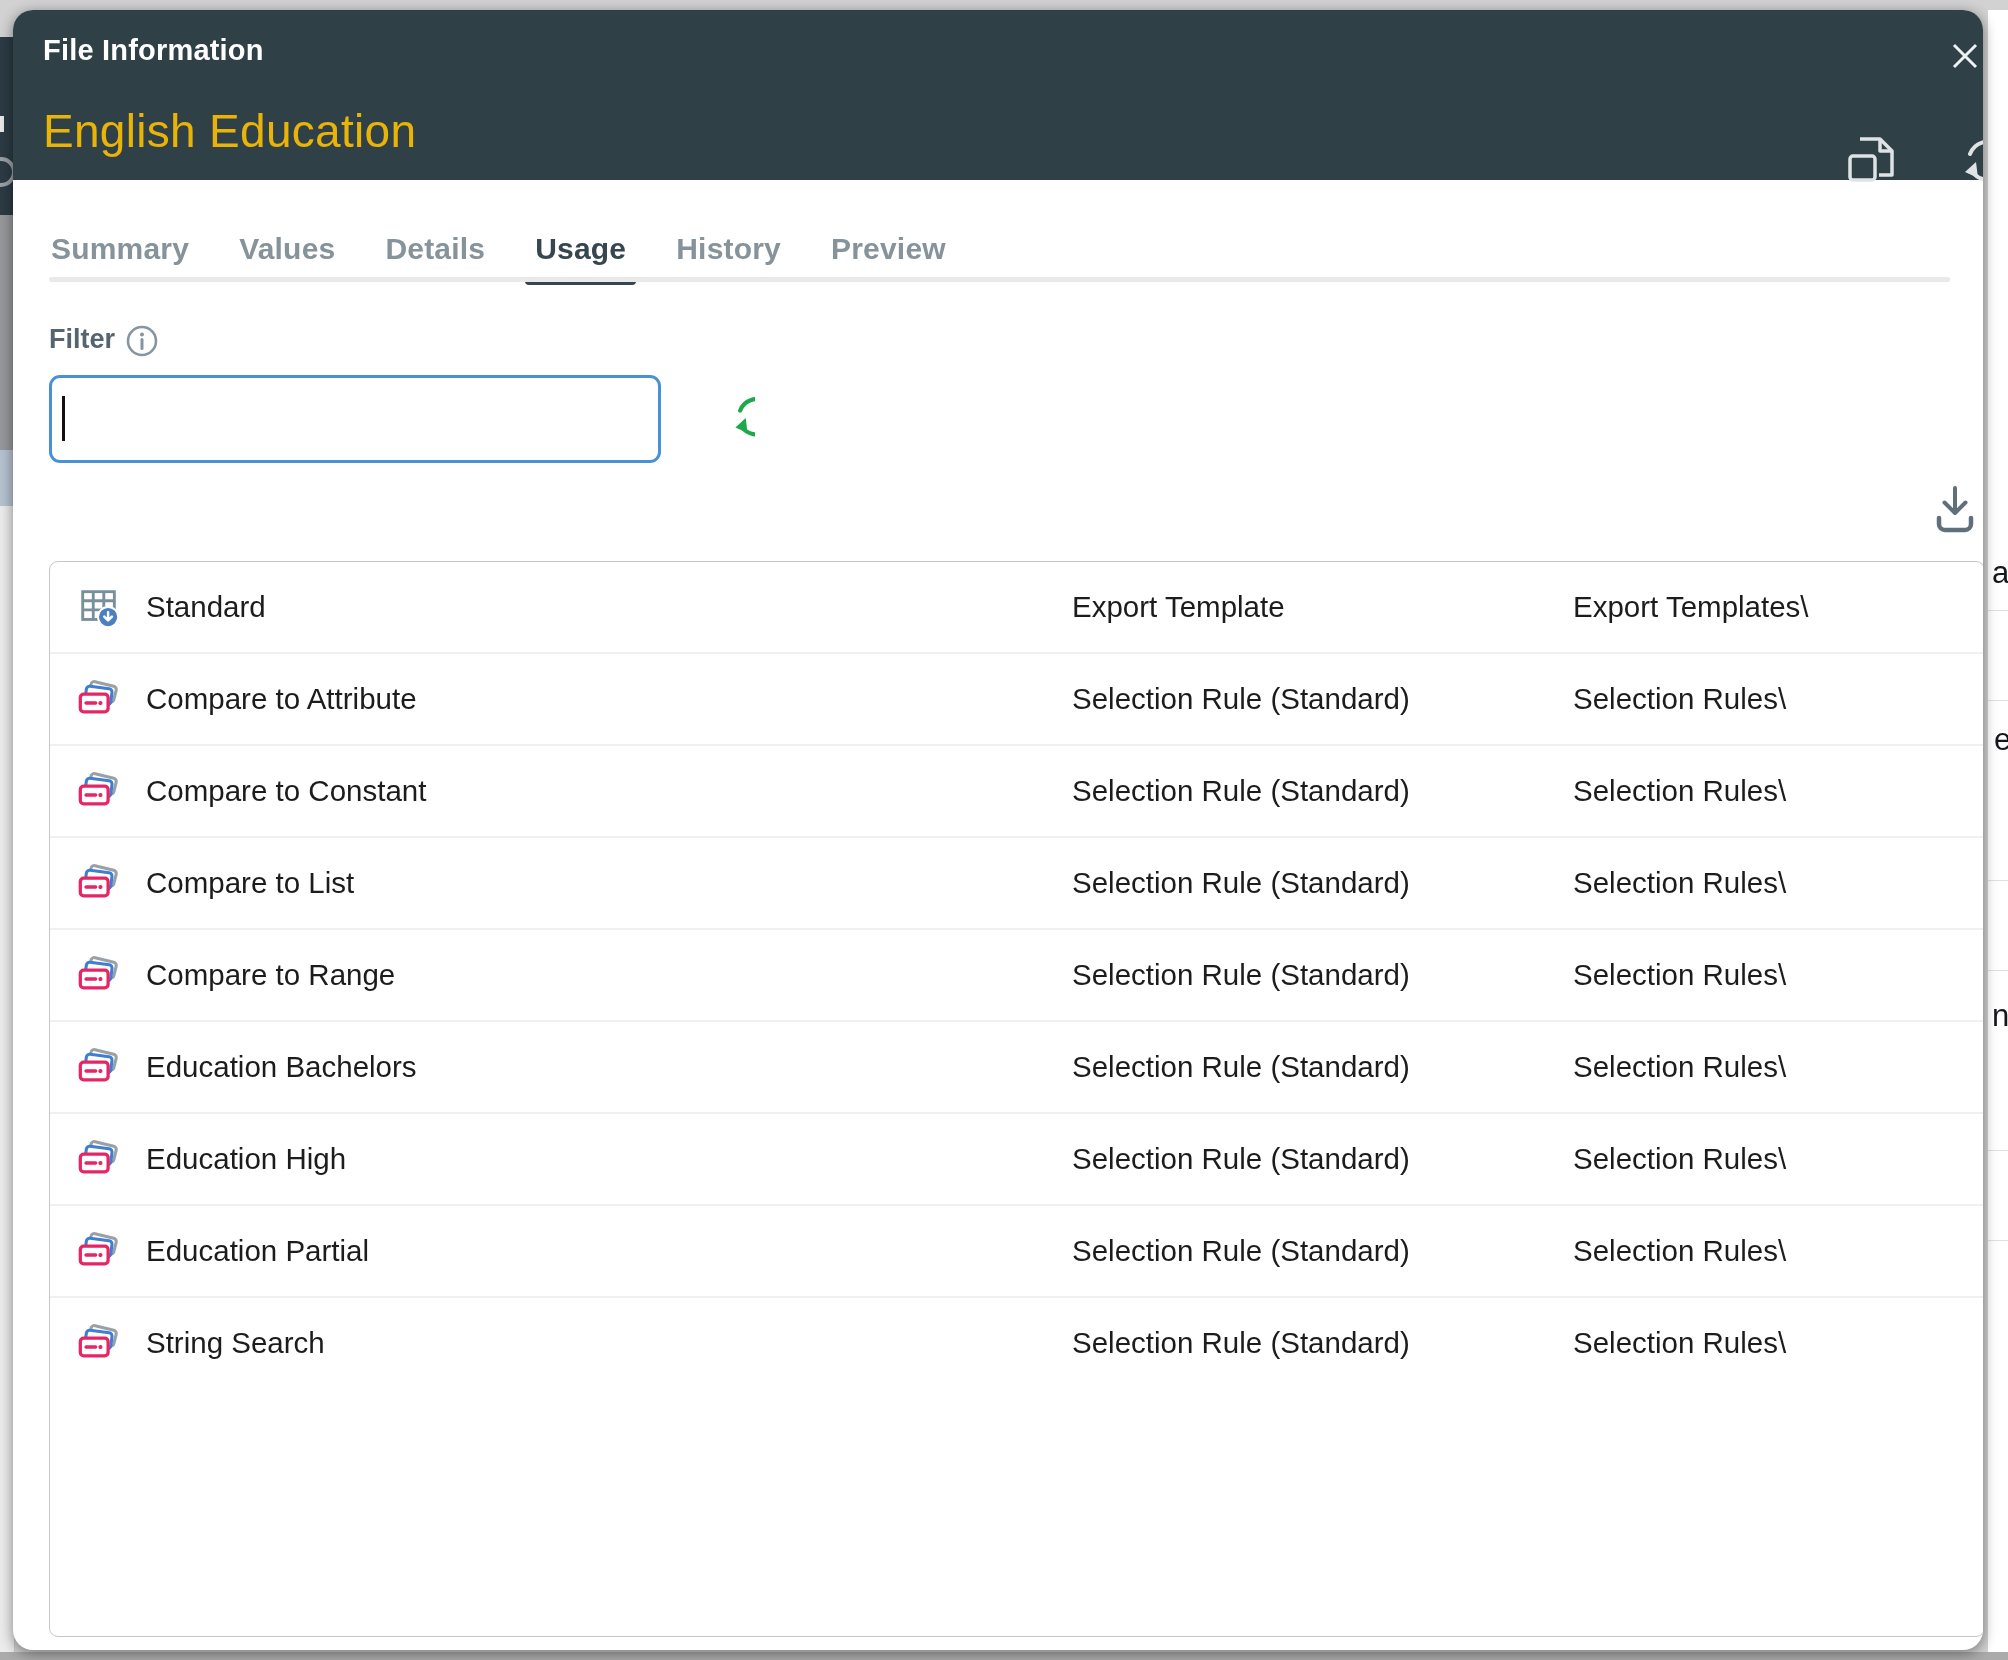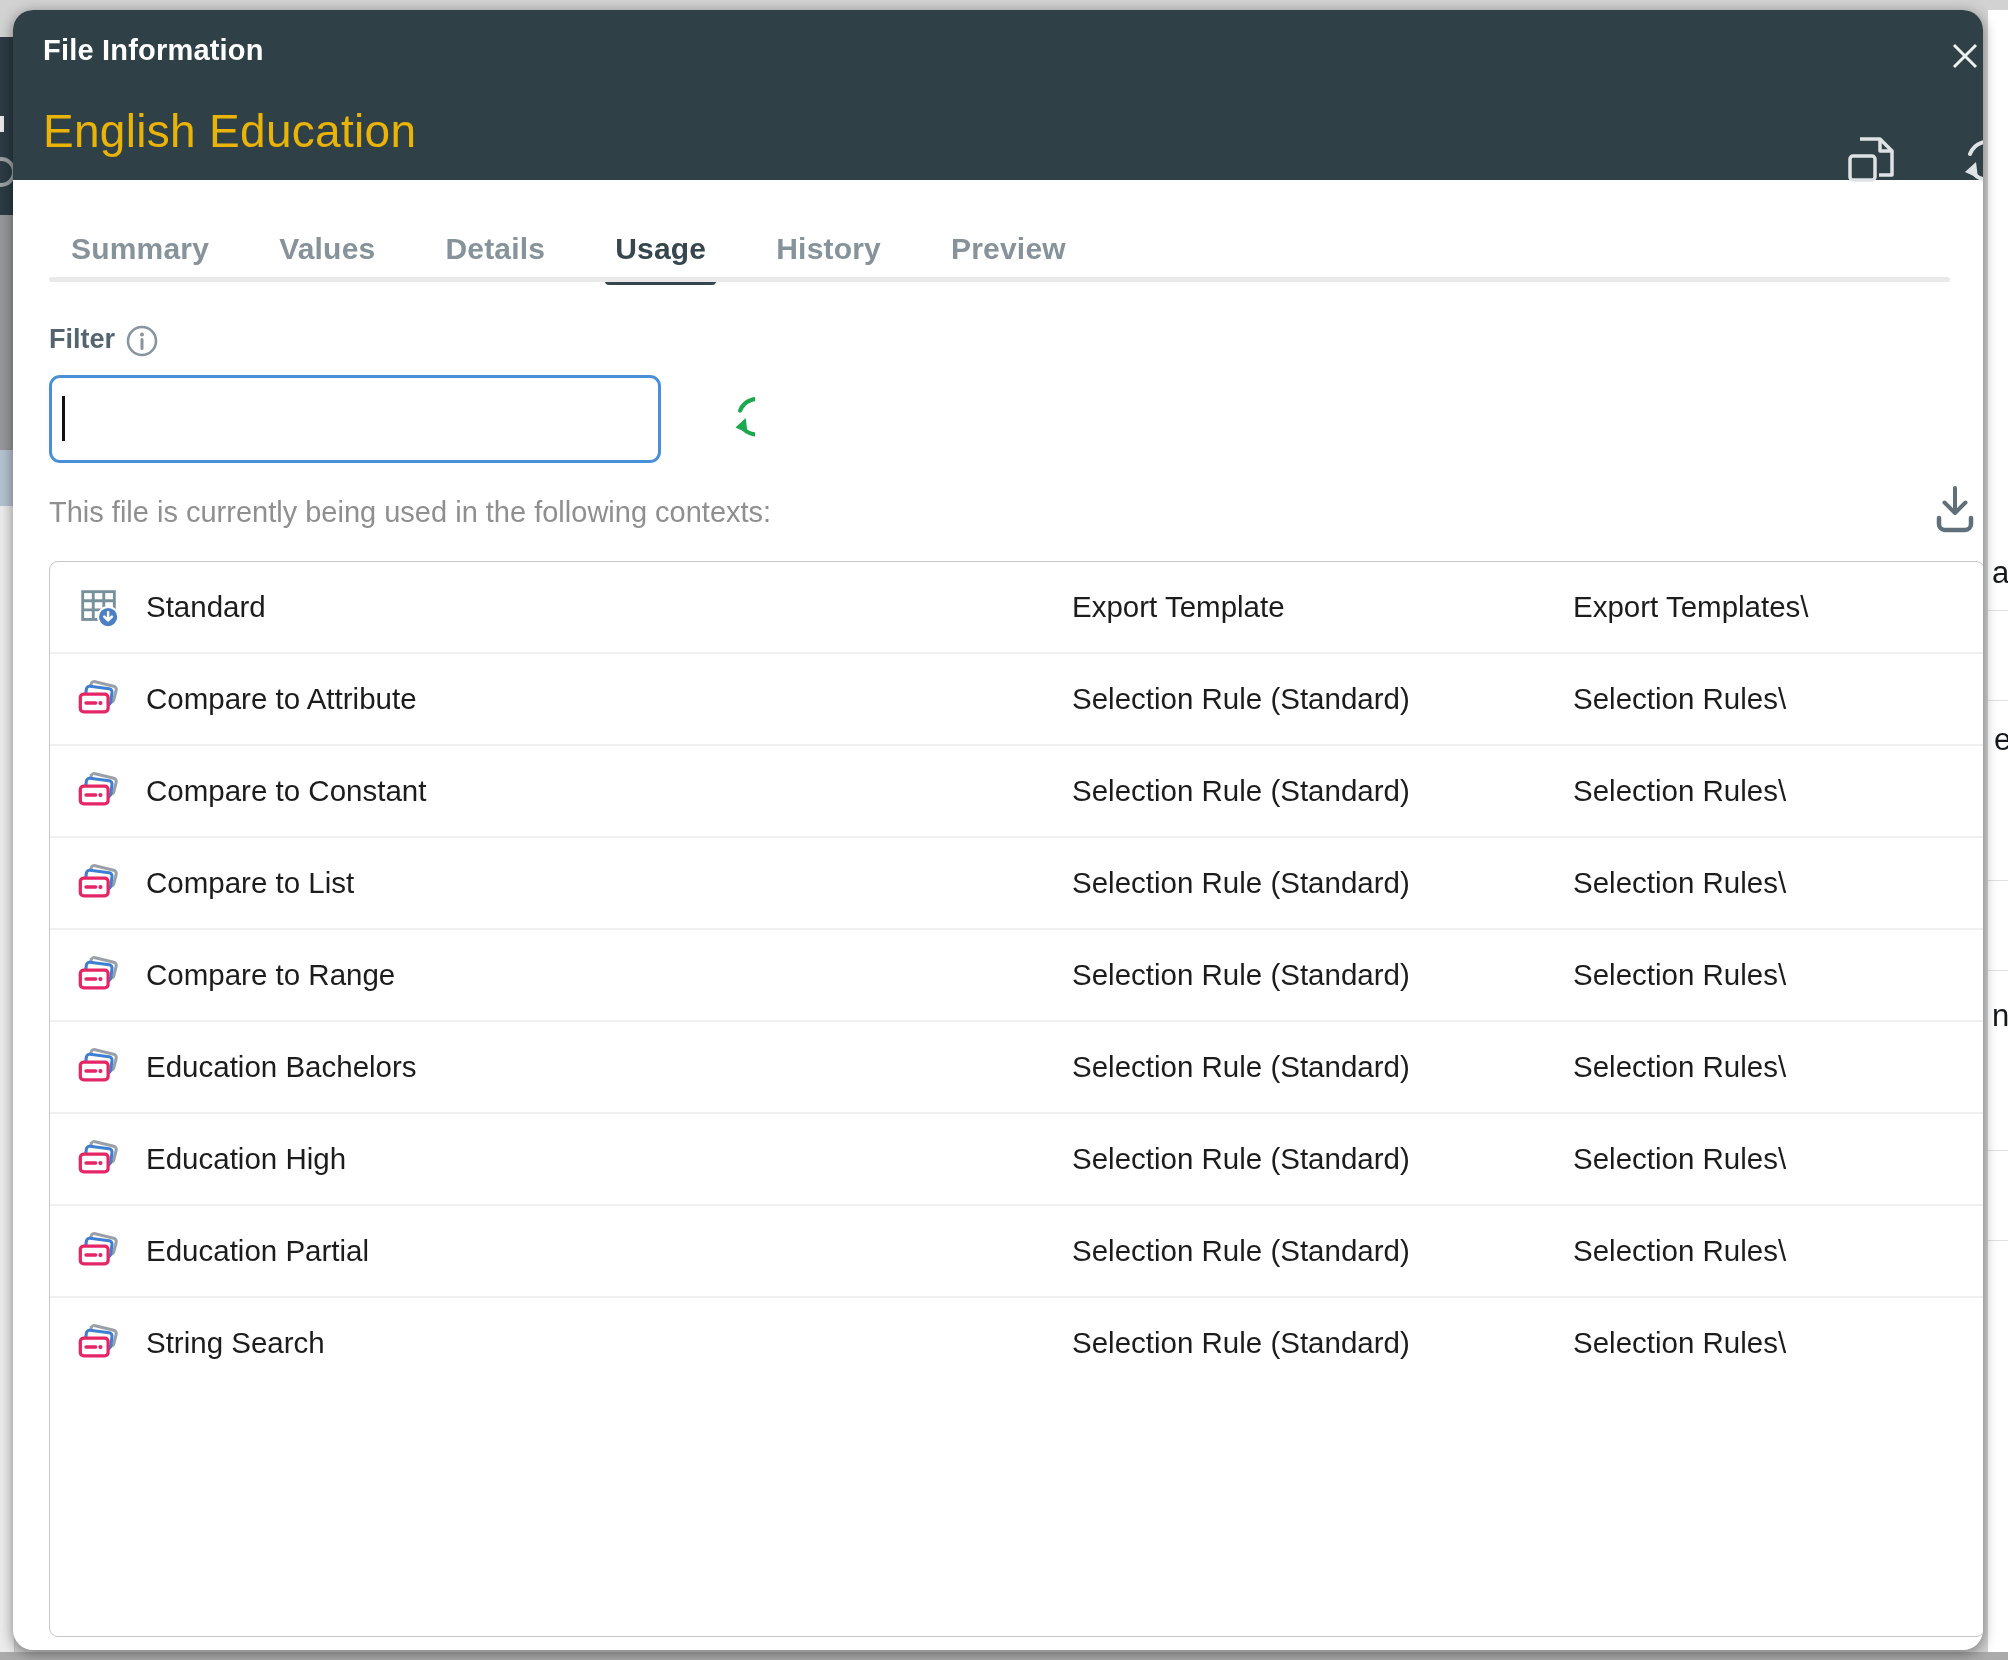--- a/index.html
+++ b/index.html
@@ -35,21 +35,21 @@
   .modal-subtitle{position:absolute;left:30px;top:94px;color:#eab308;font-size:46px;font-weight:300;letter-spacing:.3px;}
   .hdr-btn{position:absolute;background:none;border:none;padding:0;cursor:pointer;line-height:0;}
   .btn-close{left:1932px;top:26px;width:40px;height:40px;}
   .btn-copy{left:1830px;top:122px;width:56px;height:60px;}
   .btn-refresh-hdr{left:1916px;top:124px;width:56px;height:58px;}
 
   
   .tabbar{position:absolute;left:36px;right:33px;top:220px;height:52px;}
   .tab-track{position:absolute;left:0;right:0;bottom:0;height:5px;background:#e9e9e9;border-radius:3px;}
   .tabs{display:flex;gap:46px;position:relative;height:100%;}
-  .tab{position:relative;font-size:30px;font-weight:600;color:#86939b;cursor:pointer;padding:2px 2px 8px 2px;letter-spacing:.2px;margin-left:20px;}
+  .tab{position:relative;font-size:30px;font-weight:600;color:#86939b;cursor:pointer;padding:2px 2px 8px 2px;letter-spacing:.2px;}
   .tab.active{color:#36464e;font-weight:700;}
   .tab.active::after{
     content:"";position:absolute;left:-8px;right:-8px;bottom:-3px;height:8px;
     background:#36464e;border-radius:5px;
   }
 
   
   .filter-label-row{position:absolute;left:36px;top:314px;display:flex;align-items:flex-start;gap:10px;}
   .filter-label{font-size:27px;font-weight:700;color:#55656f;}
   .filter-input{
@@ -166,21 +166,20 @@
 
   <button class="btn-refresh-green">
     <span>
       <svg width="54" height="54" viewBox="0 0 56 58">
         <path d="M42.5 36.5 A 19 19 0 1 0 41 20" fill="none" stroke="#1ca84d" stroke-width="4.5" stroke-linecap="round"></path>
         <path d="M47 28 L36 38 L49 44 Z" fill="#1ca84d"></path>
       </svg>
     </span>
   </button>
 
-  <div class="usage-note">This file is currently being used in the following contexts:</div>
 
   <button class="btn-download">
     <span>
       <svg width="56" height="60" viewBox="0 0 56 60">
         <path d="M28 8 v24 M28 33 l-10.5 -10.5 M28 33 l10.5 -10.5" fill="none" stroke="#5f707b" stroke-width="4" stroke-linecap="round" stroke-linejoin="round"></path>
         <path d="M12 38 v6 a6 6 0 0 0 6 6 h20 a6 6 0 0 0 6 -6 v-6" fill="none" stroke="#5f707b" stroke-width="4.5" stroke-linecap="round"></path>
       </svg>
     </span>
   </button>
 

